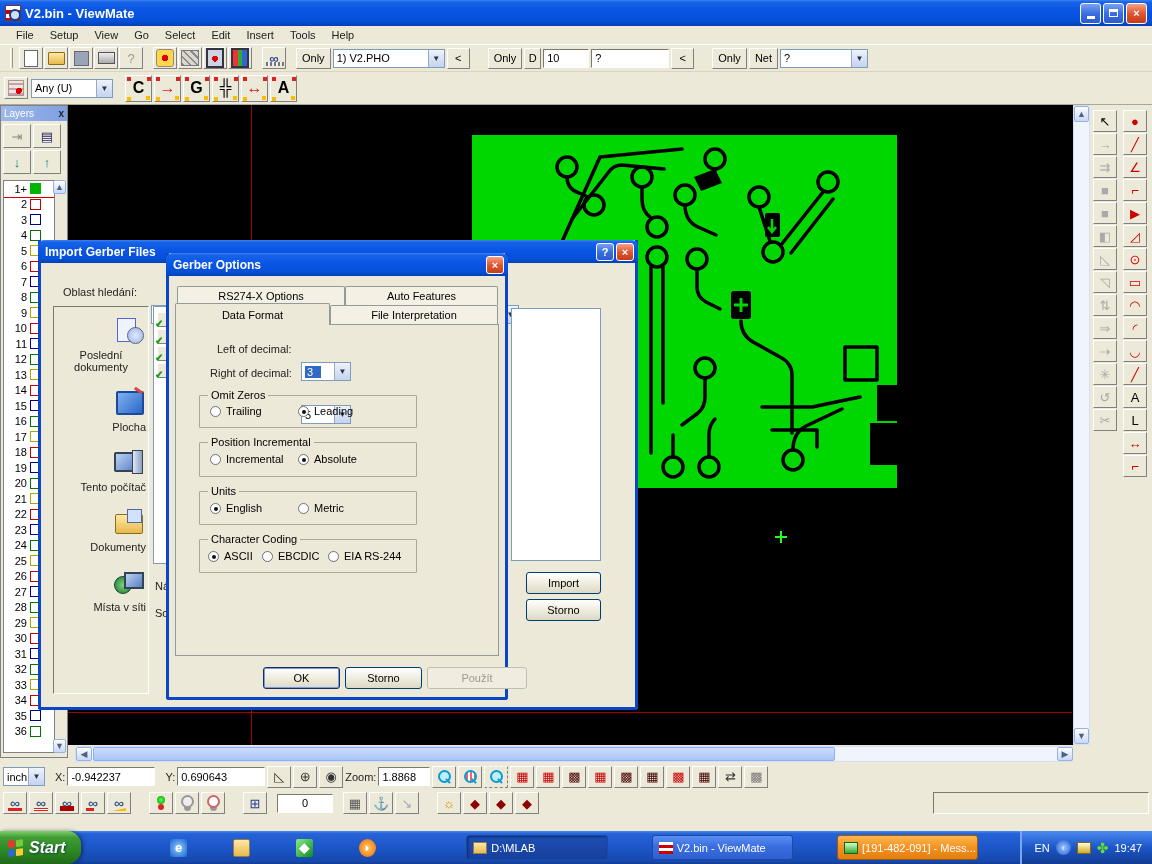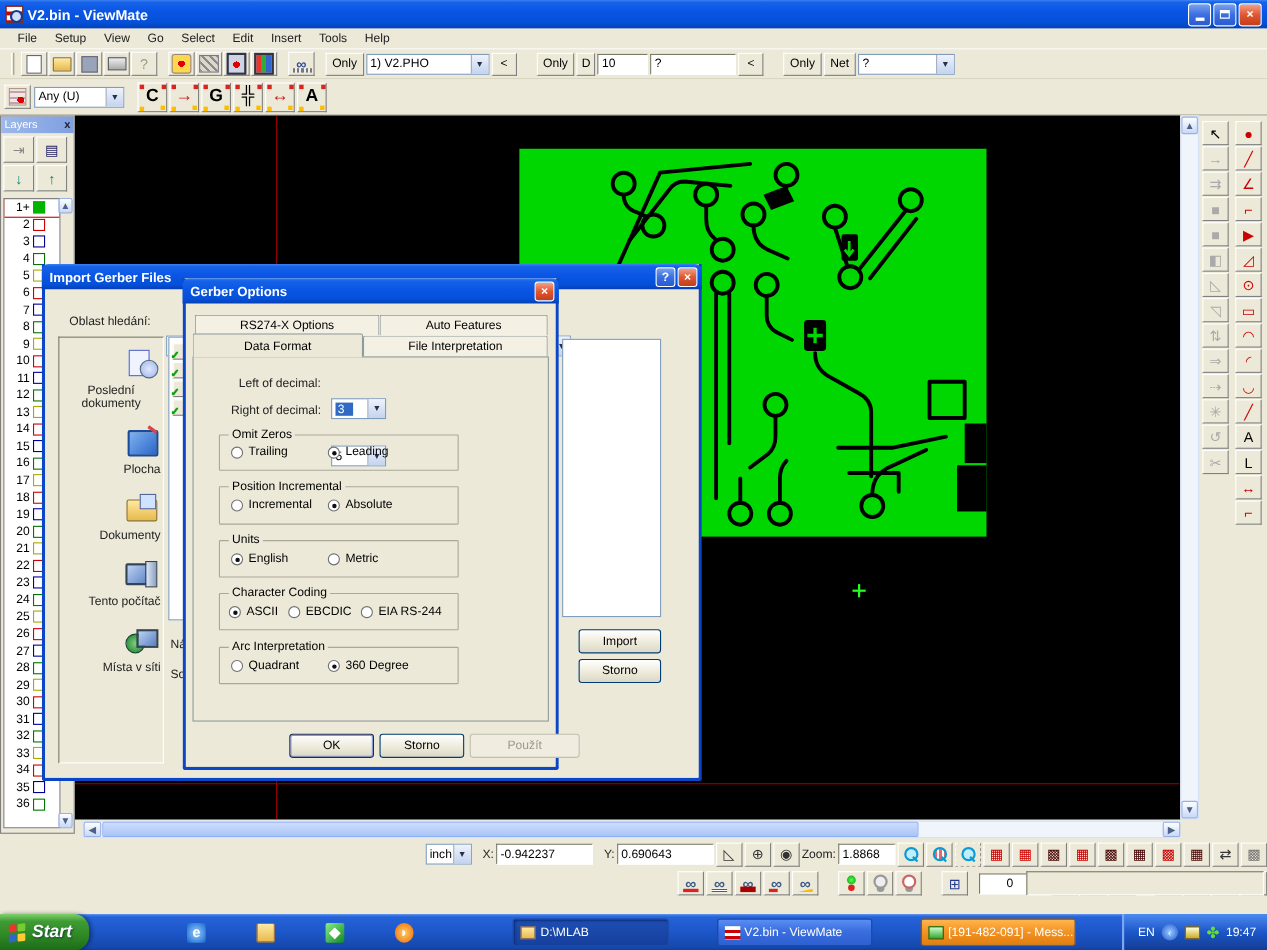--- a/index.html
+++ b/index.html
@@ -140,21 +140,21 @@
   .pic-desktop::before { content:""; position:absolute; left:4px; top:3px; width:24px; height:20px; background:linear-gradient(135deg,#7fb2f0,#2b66c8); border:2px solid #1a4a9a; border-radius:2px; }
   .pic-desktop::after { content:""; position:absolute; right:3px; top:1px; width:9px; height:3px; background:#d44; transform:rotate(35deg); }
   .pic-docs::before { content:""; position:absolute; left:3px; top:6px; width:26px; height:18px; background:linear-gradient(180deg,#ffe9a2,#e8b94d); border:1px solid #8a6d1f; border-radius:2px; }
   .pic-docs::after { content:""; position:absolute; right:4px; top:1px; width:13px; height:12px; background:#cfe2ff; border:1px solid #569; }
   .pic-pc::before { content:""; position:absolute; left:2px; top:4px; width:20px; height:16px; background:linear-gradient(135deg,#bcd2f5,#5a7fc0); border:2px solid #345; border-radius:2px; }
   .pic-pc::after { content:""; position:absolute; right:3px; top:2px; width:9px; height:22px; background:linear-gradient(90deg,#dfe8f5,#8aa0c0); border:1px solid #345; }
   .pic-net::before { content:""; position:absolute; left:2px; top:8px; width:16px; height:16px; border-radius:50%; background:radial-gradient(#7fd07f,#1a7a2a); border:1px solid #143; }
   .pic-net::after { content:""; position:absolute; right:2px; top:4px; width:16px; height:13px; background:linear-gradient(135deg,#bcd2f5,#5a7fc0); border:2px solid #345; }
 
   
-  .statusrow { left:0; width:1152px; background:#ECE9D8; display:flex; align-items:center; gap:2px; padding-left:17px;justify-content:flex-end; }
+  .statusrow { left:0; width:1152px; background:#ECE9D8; display:flex; align-items:center; gap:2px; padding-left:3px; }
   .statusrow .tbtn { border-color:#fff #808080 #808080 #fff; }
 
   
   .taskbar { left:0; top:831px; width:1152px; height:33px;
     background:linear-gradient(180deg,#4b8af0 0%,#2663d8 8%,#1c56c8 50%,#1648ac 92%,#123c92 100%);
     display:flex; align-items:center;gap:40px; }
   .startbtn { height:33px; padding:0 16px 0 8px; display:flex; align-items:center; gap:5px;
     background:linear-gradient(180deg,#7ecf6a 0%,#3f9c34 20%,#2e8824 60%,#1e6a18 100%);
     border-radius:0 14px 14px 0; color:#fff; font-style:italic; font-weight:bold; font-size:16px;
     text-shadow:1px 1px 2px #143; box-shadow:2px 0 4px rgba(0,0,0,.4); }
@@ -628,26 +628,26 @@
   <div class="abs places" style="left:12px;top:66px;width:96px;height:388px">
     <div class="place">
       <span class="pic pic-recent"></span>
       <span>Poslední dokumenty</span>
     </div>
     <div class="place">
       <span class="pic pic-desktop"></span>
       <span>Plocha</span>
     </div>
     <div class="place">
+      <span class="pic pic-pc"></span>
+      <span>Tento počítač</span>
+    </div>
+    <div class="place">
       <span class="pic pic-docs"></span>
       <span>Dokumenty</span>
-    </div>
-    <div class="place">
-      <span class="pic pic-pc"></span>
-      <span>Tento počítač</span>
     </div>
     <div class="place">
       <span class="pic pic-net"></span>
       <span>Místa v síti</span>
     </div>
   </div>
   <div class="abs" style="left:112px;top:66px;width:354px;height:258px;background:#fff;border:1px solid #7F9DB9;padding:3px 0 0 3px">
       <div class="tbtn raised i-gfile"></div>
       <div class="tbtn raised i-gfile"></div>
       <div class="tbtn raised i-gfile"></div>
@@ -738,31 +738,20 @@
     <span class="radio" style="left:62px;top:10px">
       <span class="dot"></span>
       <span>EBCDIC</span>
     </span>
     <span class="radio" style="left:128px;top:10px">
       <span class="dot"></span>
       <span>EIA RS-244</span>
     </span>
   </div>
 
-  <div class="groupbox" style="left:30px;top:335px;width:218px;height:34px">
-    <span class="gb-label">Arc Interpretation</span>
-    <span class="radio" style="left:10px;top:10px">
-      <span class="dot"></span>
-      <span>Quadrant</span>
-    </span>
-    <span class="radio" style="left:98px;top:10px">
-      <span class="dot on"></span>
-      <span>360 Degree</span>
-    </span>
-  </div>
 
   <div class="abs xpbtn default" style="left:94px;top:414px;width:77px;height:22px">OK</div>
   <div class="abs xpbtn" style="left:176px;top:414px;width:77px;height:22px">Storno</div>
   <div class="abs xpbtn disabled" style="left:258px;top:414px;width:100px;height:22px">Použít</div>
 </div>
 
 <div class="abs statusrow" style="top:763px;height:27px">
   <div class="combo" style="width:42px">
     <span>inch</span>
     <span class="arrow">▼</span>

